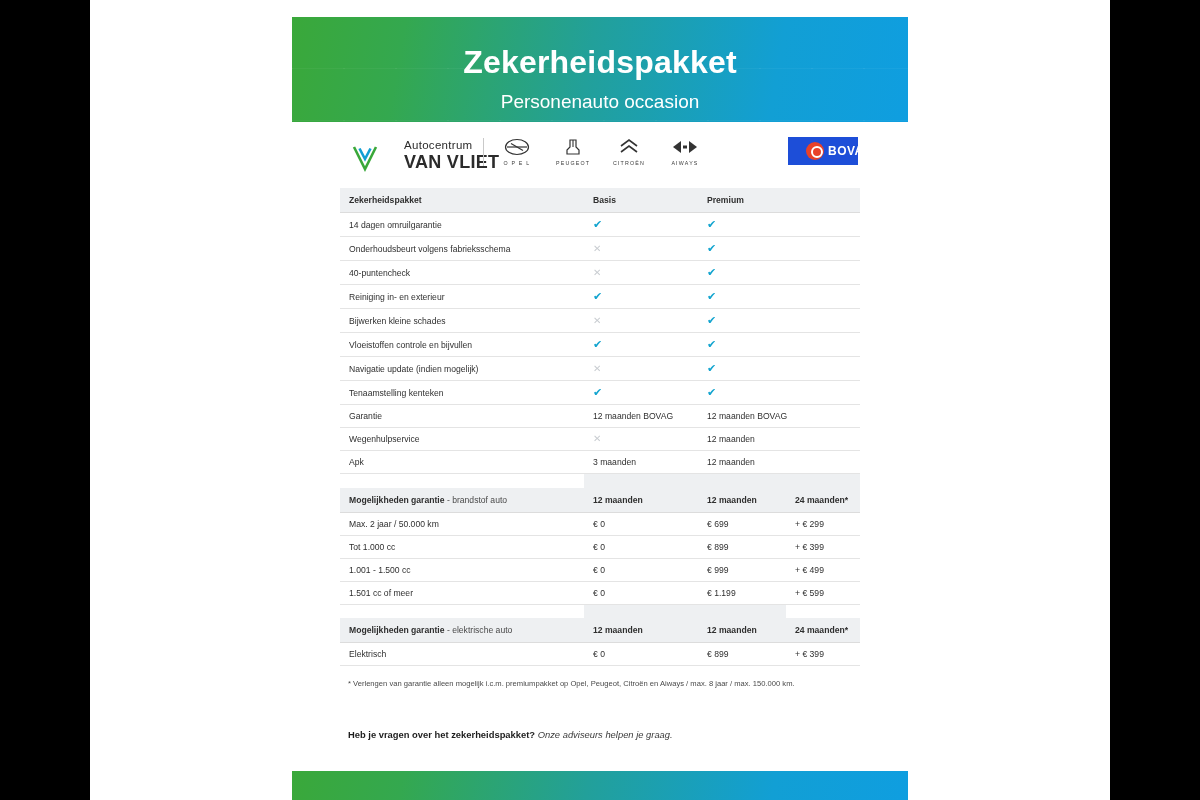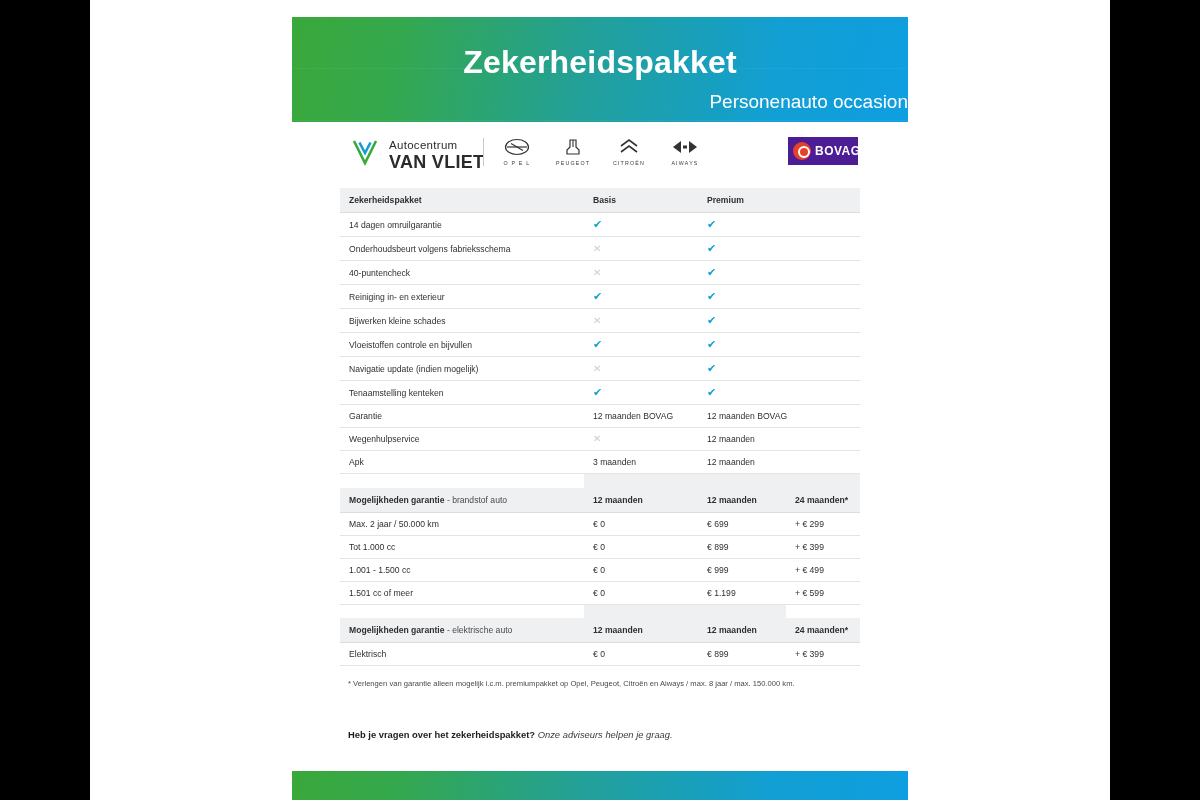--- a/index.html
+++ b/index.html
@@ -43,21 +43,21 @@
   .banner-title {
     position: absolute; left: 0; right: 0; top: 27px;
     text-align: center;
     color: #ffffff;
     font-size: 32px;
     font-weight: bold;
     letter-spacing: .2px;
   }
   .banner-sub {
     position: absolute; left: 0; right: 0; top: 74px;
-    text-align: right;
+    text-align: center;
     color: #ffffff;
     font-size: 19px;
     font-weight: normal;
   }
   
   .footer-bar {
     position: absolute;
     left: 292px; top: 771px;
     width: 616px; height: 29px;
     background: linear-gradient(100deg, #3aa83a 0%, #34a84f 18%, #22a09a 48%, #129fd4 78%, #0f9ee0 100%);
@@ -72,21 +72,21 @@
     background-size: 52px 52px, 52px 52px;
   }
   
   .logo-row {
     position: absolute;
     left: 340px; top: 136px;
     width: 530px; height: 36px;
   }
   .brand-logo {
     position: absolute; left: 10px; top: 0;
-    display: flex; align-items: flex-start; gap: 9px;
+    display: flex; align-items: flex-end; gap: 24px;
   }
   .brand-mark {
     width: 30px; height: 30px;
     position: relative;
   }
   .brand-text {
     line-height: 1.05;
     color: #2b2b2b;
   }
   .brand-text .l1 { font-size: 11.5px; letter-spacing: .3px; }
@@ -100,23 +100,23 @@
   .oem-logos {
     position: absolute; left: 160px; top: 2px;
     display: flex; align-items: flex-start; gap: 22px;
   }
   .oem { width: 34px; text-align: center; color: #2b2b2b; }
   .oem .glyph { height: 20px; display: block; }
   .oem .cap { font-size: 5.3px; letter-spacing: 1.2px; display: block; margin-top: 2px; color: #3a3a3a; }
   .bovag {
     position: absolute; left: 448px; top: 1px;
     width: 70px; height: 28px;
-    background: #4c1d95;
+    background: #1d4ed8;
     display: flex; align-items: center; gap: 4px;
-    padding: 0 5px;
+    padding: 0 18px;
   }
   .bovag .circle {
     width: 18px; height: 18px; border-radius: 50%;
     background: #e8412a;
     position: relative;
     flex: none;
   }
   .bovag .circle:after {
     content: "";
     position: absolute; left: 5px; top: 4px;

